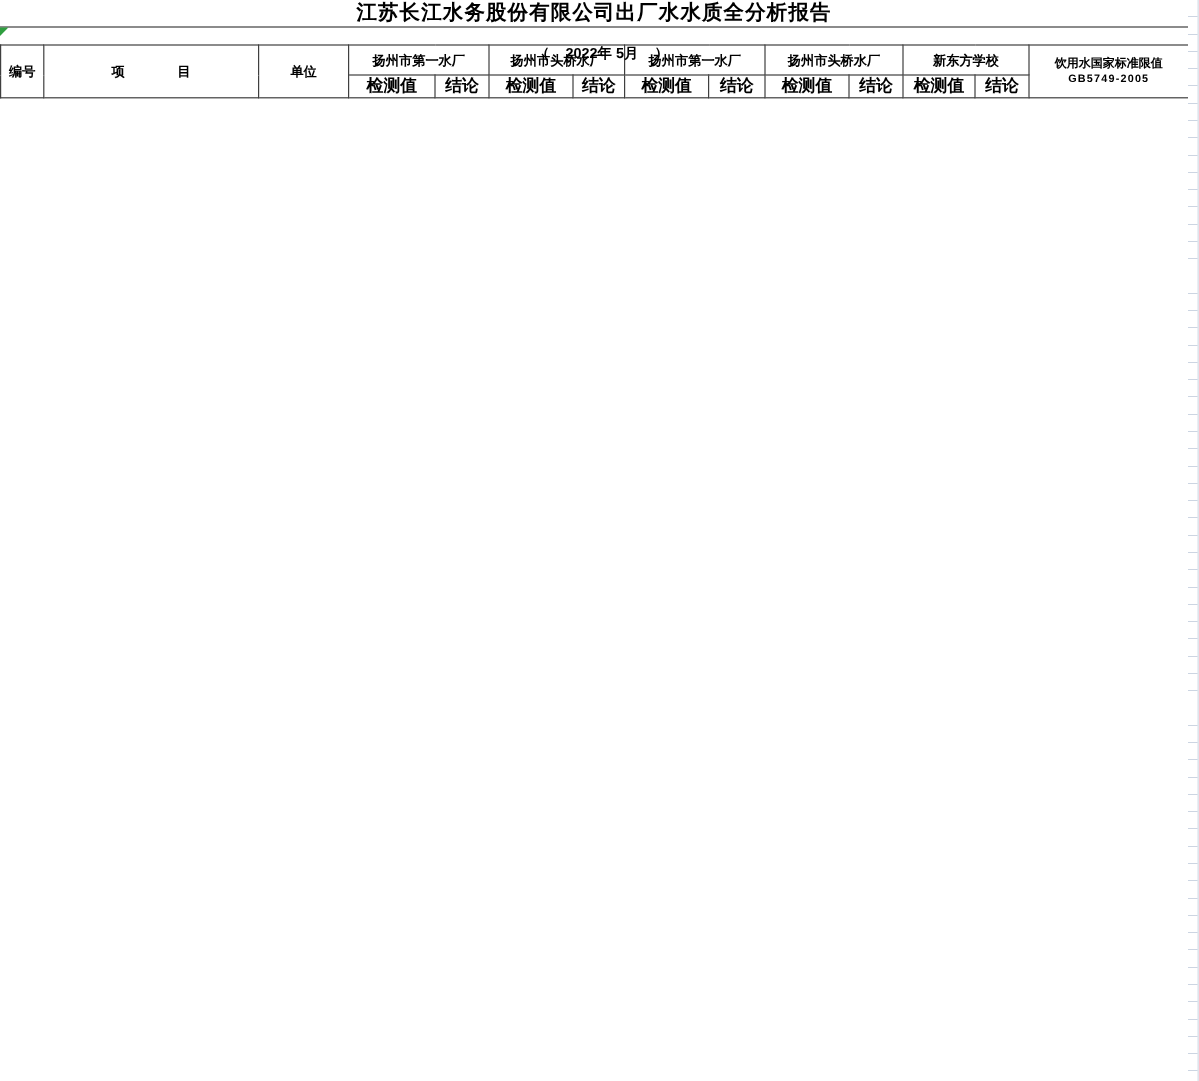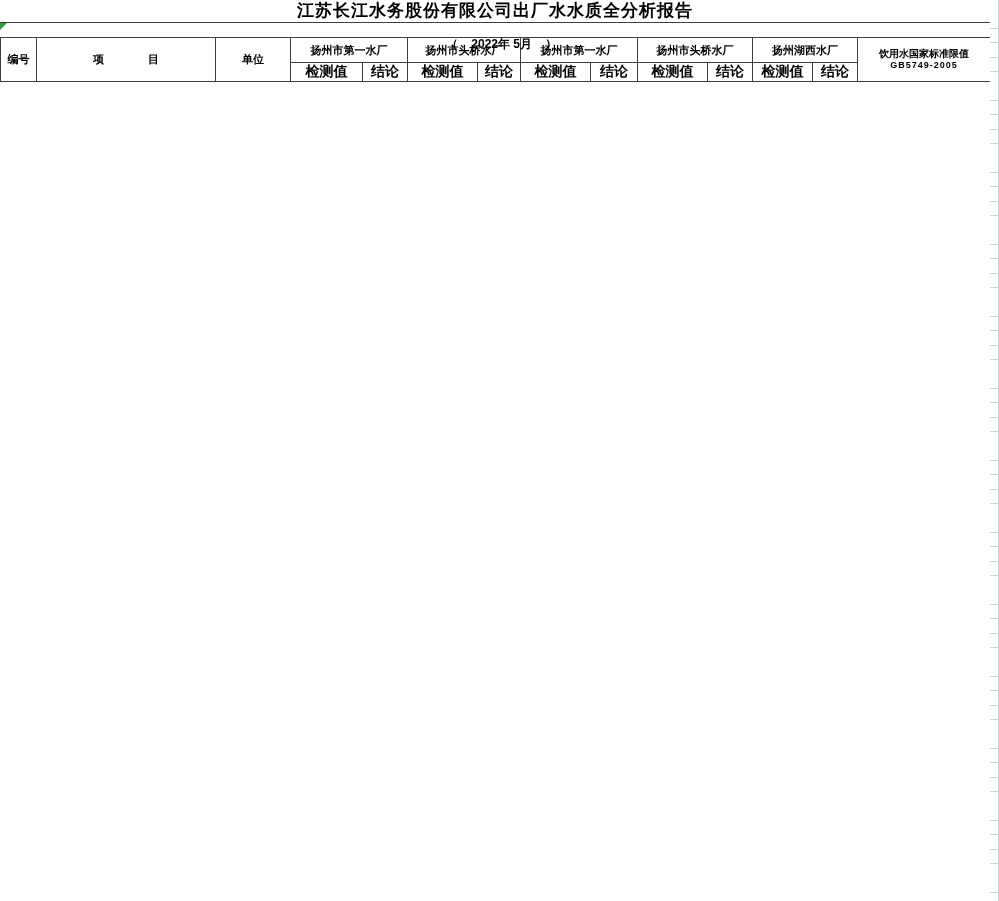--- a/index.html
+++ b/index.html
@@ -60,21 +60,21 @@
     </colgroup>
     <thead>
       <tr class="hrowA">
         <th rowspan="2">编号</th>
         <th rowspan="2">项　　　　目</th>
         <th rowspan="2">单位</th>
         <th colspan="2">扬州市第一水厂</th>
         <th colspan="2">扬州市头桥水厂</th>
         <th colspan="2">扬州市第一水厂</th>
         <th colspan="2">扬州市头桥水厂</th>
-        <th colspan="2">扬州湖西水厂</th>
+        <th colspan="2">新东方学校</th>
         <th rowspan="2" class="limith">
           <div>饮用水国家标准限值</div>
           <div class="gb">GB5749-2005</div>
         </th>
       </tr>
       <tr class="hrowB">
           <th>检测值</th>
           <th>结论</th>
           <th>检测值</th>
           <th>结论</th>

